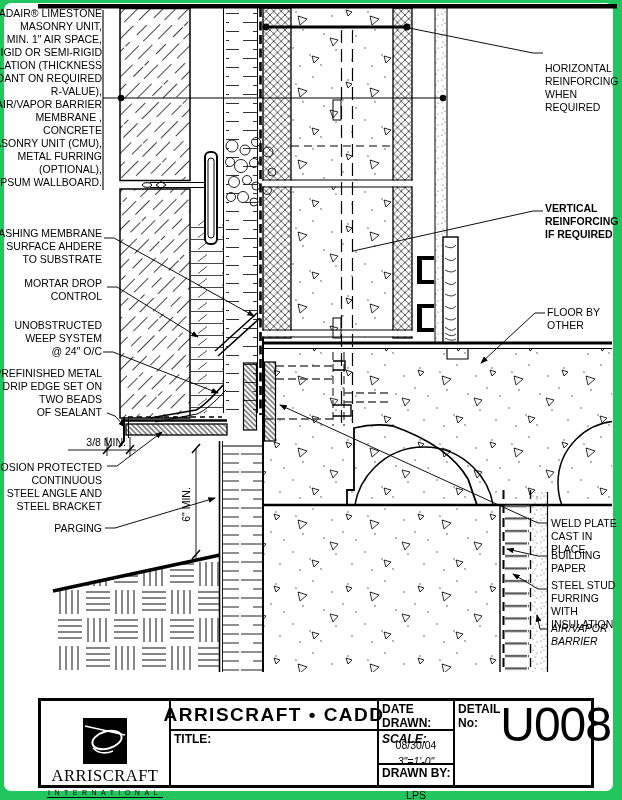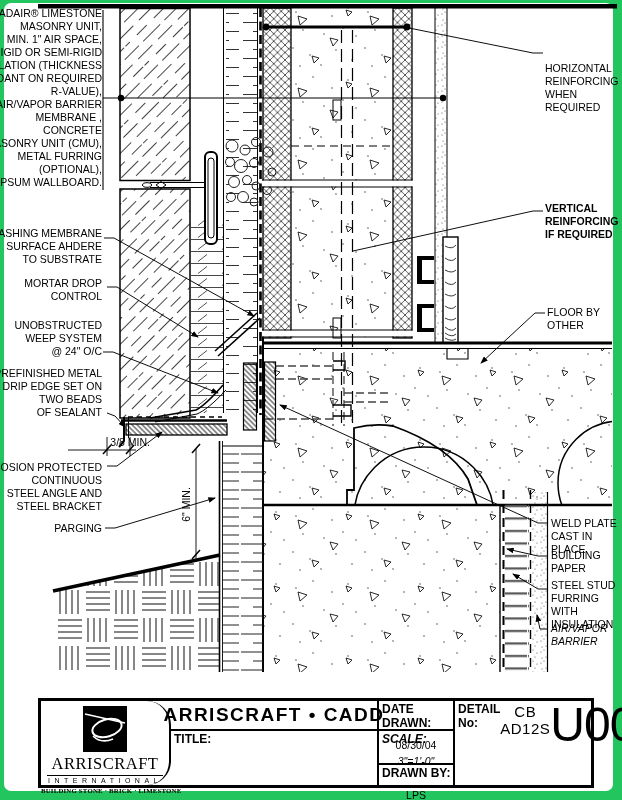--- a/index.html
+++ b/index.html
@@ -10,21 +10,21 @@
   svg{position:absolute;left:0;top:0;}
   .lbl{position:absolute;font:10.5px/13px "Liberation Sans",sans-serif;color:#000;
        white-space:pre-line;letter-spacing:0;}
   .lbl.r{text-align:right;}
   .lbl.rot{transform:rotate(-90deg);transform-origin:center center;text-align:center;}
 
   
   .tb{position:absolute;left:38px;top:698px;width:556px;height:90px;border:3px solid #000;
       box-sizing:border-box;display:flex;background:#fff;}
   .tb-col{box-sizing:border-box;height:100%;}
-  .tb-logo{width:130px;border-right:2px solid #000;text-align:center;padding-top:4px;border-radius:24px;}
+  .tb-logo{width:130px;border-right:2px solid #000;text-align:center;padding-top:16px;}
   .tb-center{width:208px;border-right:2px solid #000;display:flex;flex-direction:column;}
   .tb-data{width:76px;border-right:2px solid #000;display:flex;flex-direction:column;}
   .tb-detail{width:134px;display:flex;flex-direction:row;}
   .tb-header{height:28px;border-bottom:2px solid #000;display:flex;align-items:center;justify-content:center;
              font-size:19px;font-weight:bold;letter-spacing:1.5px;white-space:nowrap;}
   .tb-titlecell{flex:1;position:relative;text-align:center;}
   .tb-minilabel{font-size:12px;font-weight:bold;text-align:left;padding:1px 0 0 3px;}
   .tb-titletext{font-size:12.5px;line-height:15px;margin-top:3px;}
   .tb-row1{height:28px;border-bottom:2px solid #000;}
   .tb-row2{height:32px;border-bottom:2px solid #000;font-style:italic;}
@@ -347,21 +347,21 @@
 TO SUBSTRATE</div>
     <div class="lbl r" style="right:520px;top:277px;width:140px;">MORTAR DROP
 CONTROL</div>
     <div class="lbl r" style="right:520px;top:319px;width:140px;">UNOBSTRUCTED
 WEEP SYSTEM
 @ 24" O/C</div>
     <div class="lbl r" style="right:520px;top:367px;width:140px;">PREFINISHED METAL
 DRIP EDGE SET ON
 TWO BEADS
 OF SEALANT</div>
-    <div class="lbl r" style="right:472px;top:436px;width:70px;text-align:right;">3/8 MIN.</div>
+    <div class="lbl r" style="right:496px;top:436px;width:70px;text-align:right;">3/8 MIN.</div>
     <div class="lbl r" style="right:520px;top:461px;width:150px;">CORROSION PROTECTED
 CONTINUOUS
 STEEL ANGLE AND
 STEEL BRACKET</div>
     <div class="lbl r" style="right:520px;top:522px;width:100px;">PARGING</div>
     <div class="lbl rot" style="left:164px;top:498px;width:44px;">6" MIN.</div>
 
     <div class="lbl" style="left:545px;top:47px;width:75px;margin-top:15px;">HORIZONTAL
 REINFORCING
 WHEN REQUIRED</div>
@@ -410,19 +410,18 @@
           <div class="tb-minilabel">SCALE:</div>
           <div class="tb-val">3"=1'-0"</div>
         </div>
         <div class="tb-row3">
           <div class="tb-minilabel">DRAWN BY:</div>
           <div class="tb-val">LPS</div>
         </div>
       </div>
       <div class="tb-col tb-detail">
         <div class="tb-minilabel">DETAIL No:</div>
-        <div class="tb-code">CB AD12S</div>
         <div class="tb-big">U008</div>
       </div>
     </div>
 
   </div>
 </div>
 
 </body></html>

